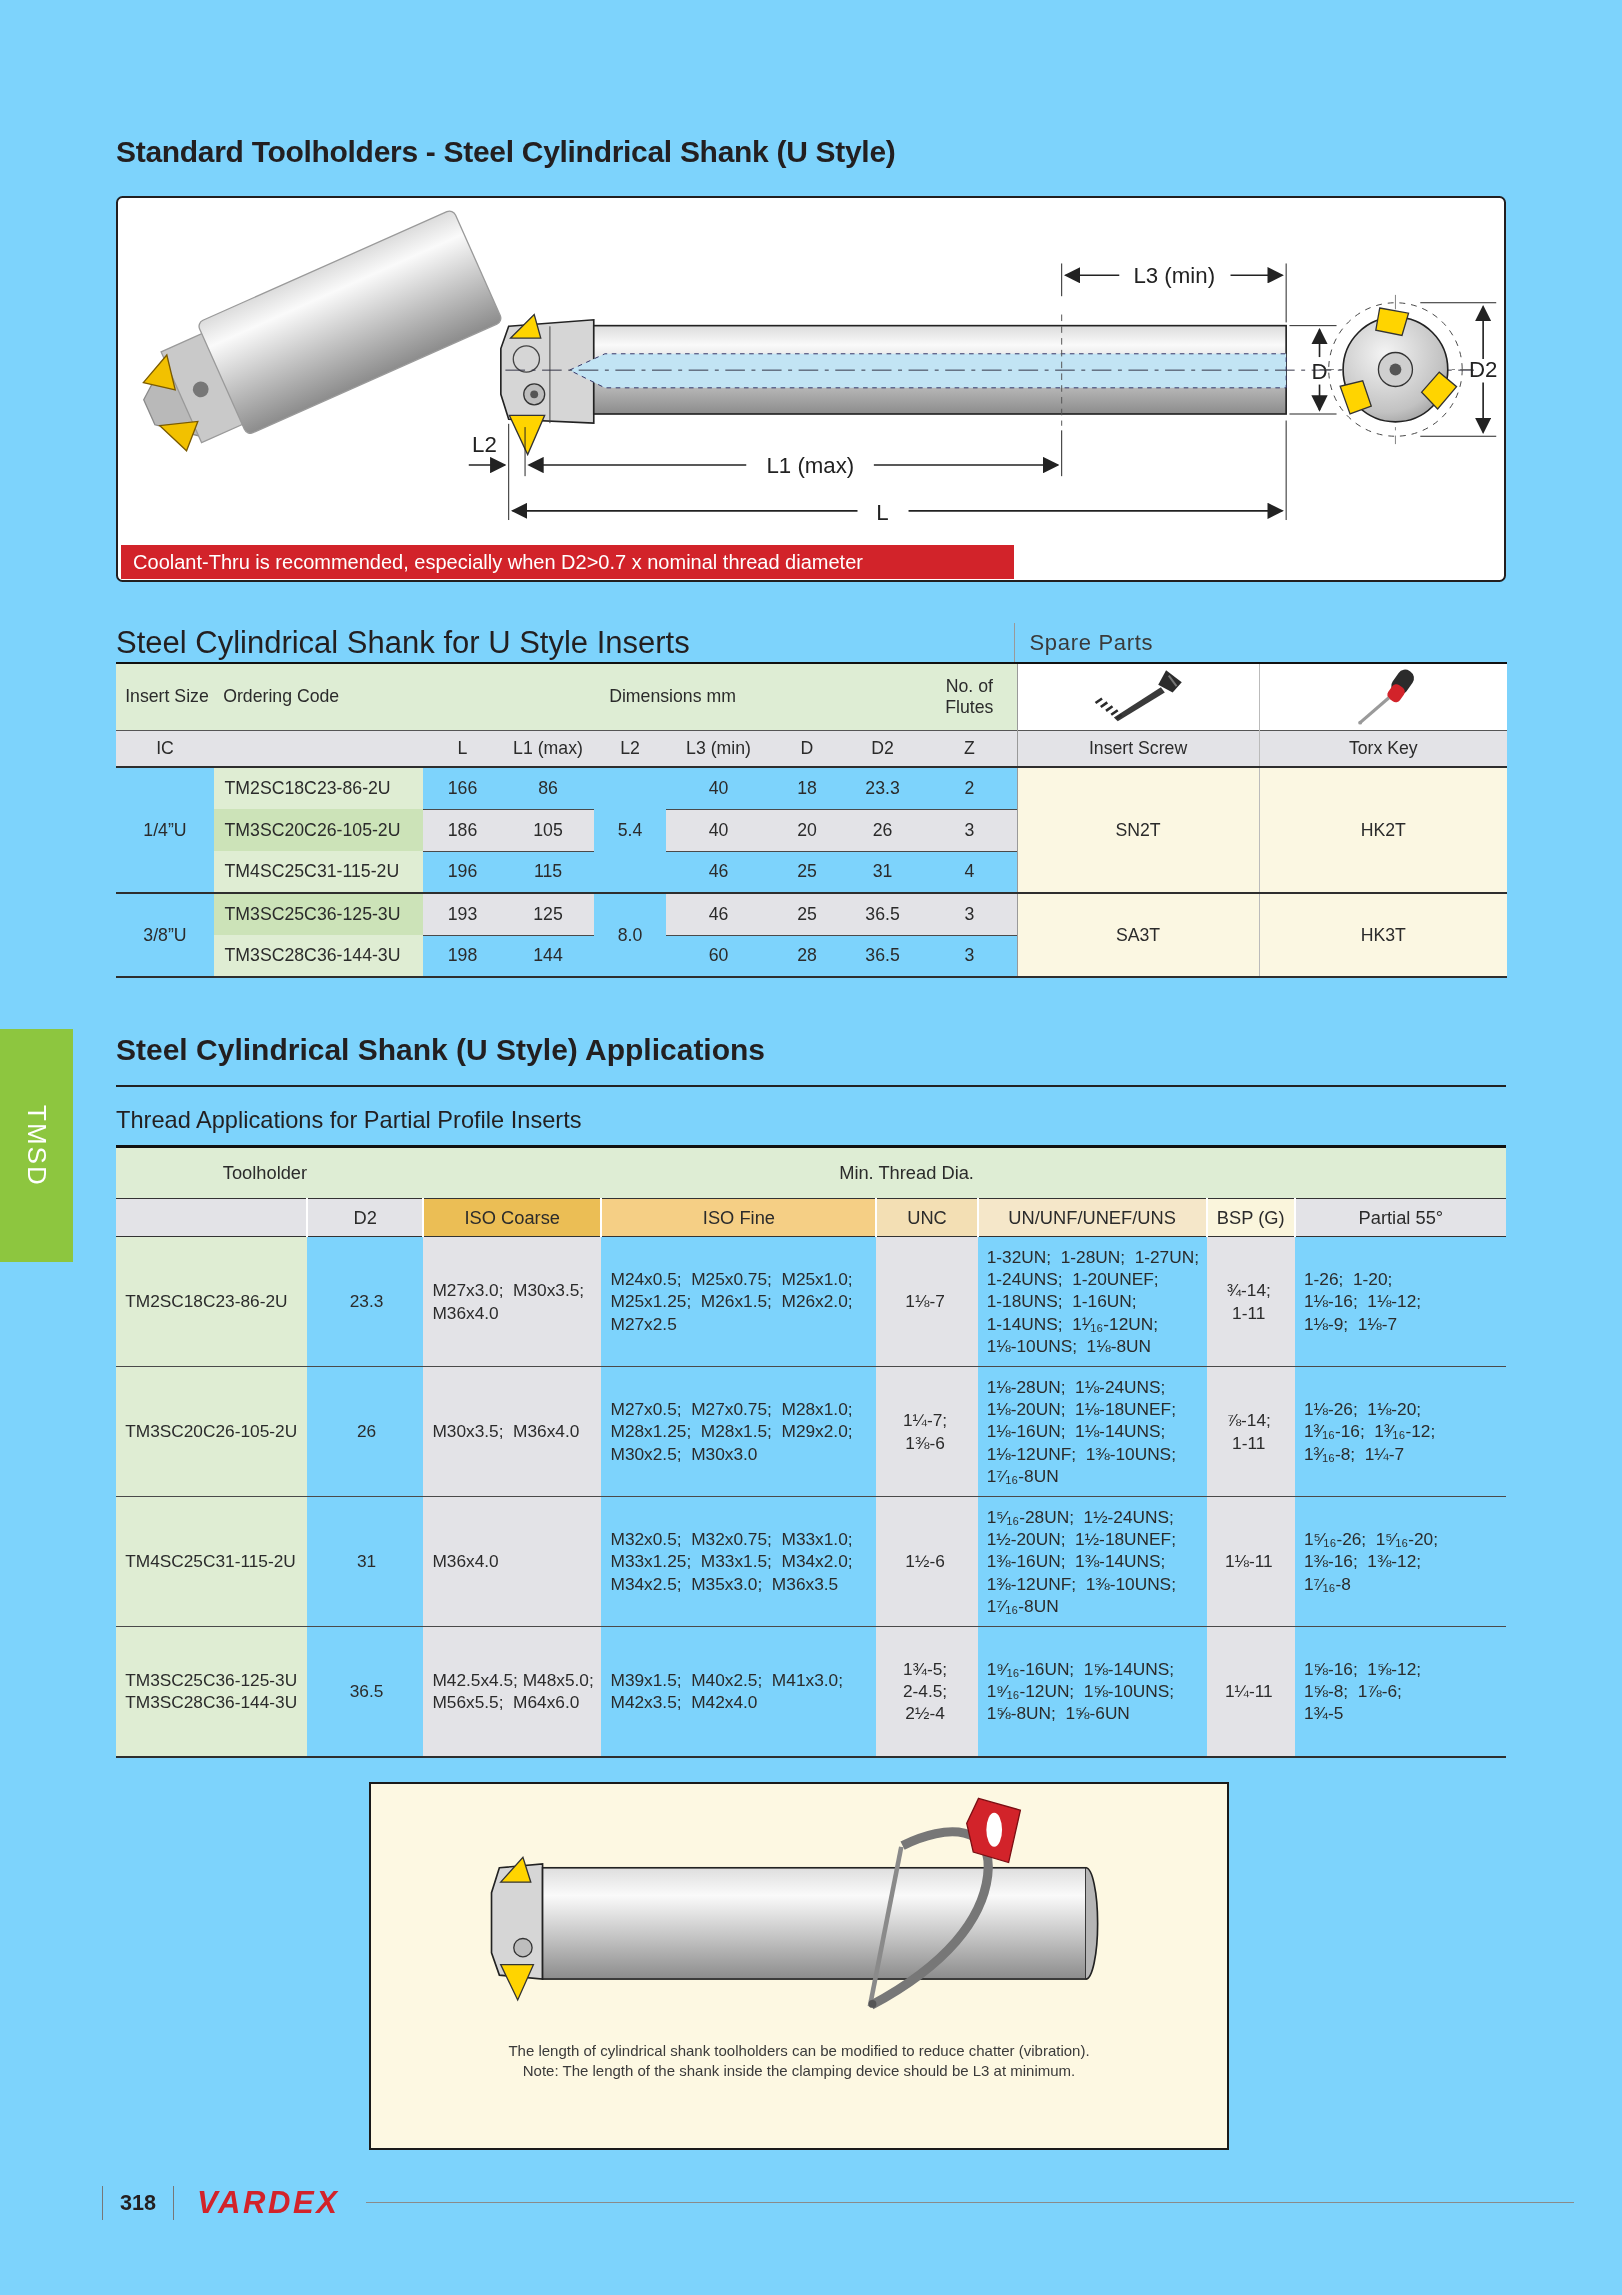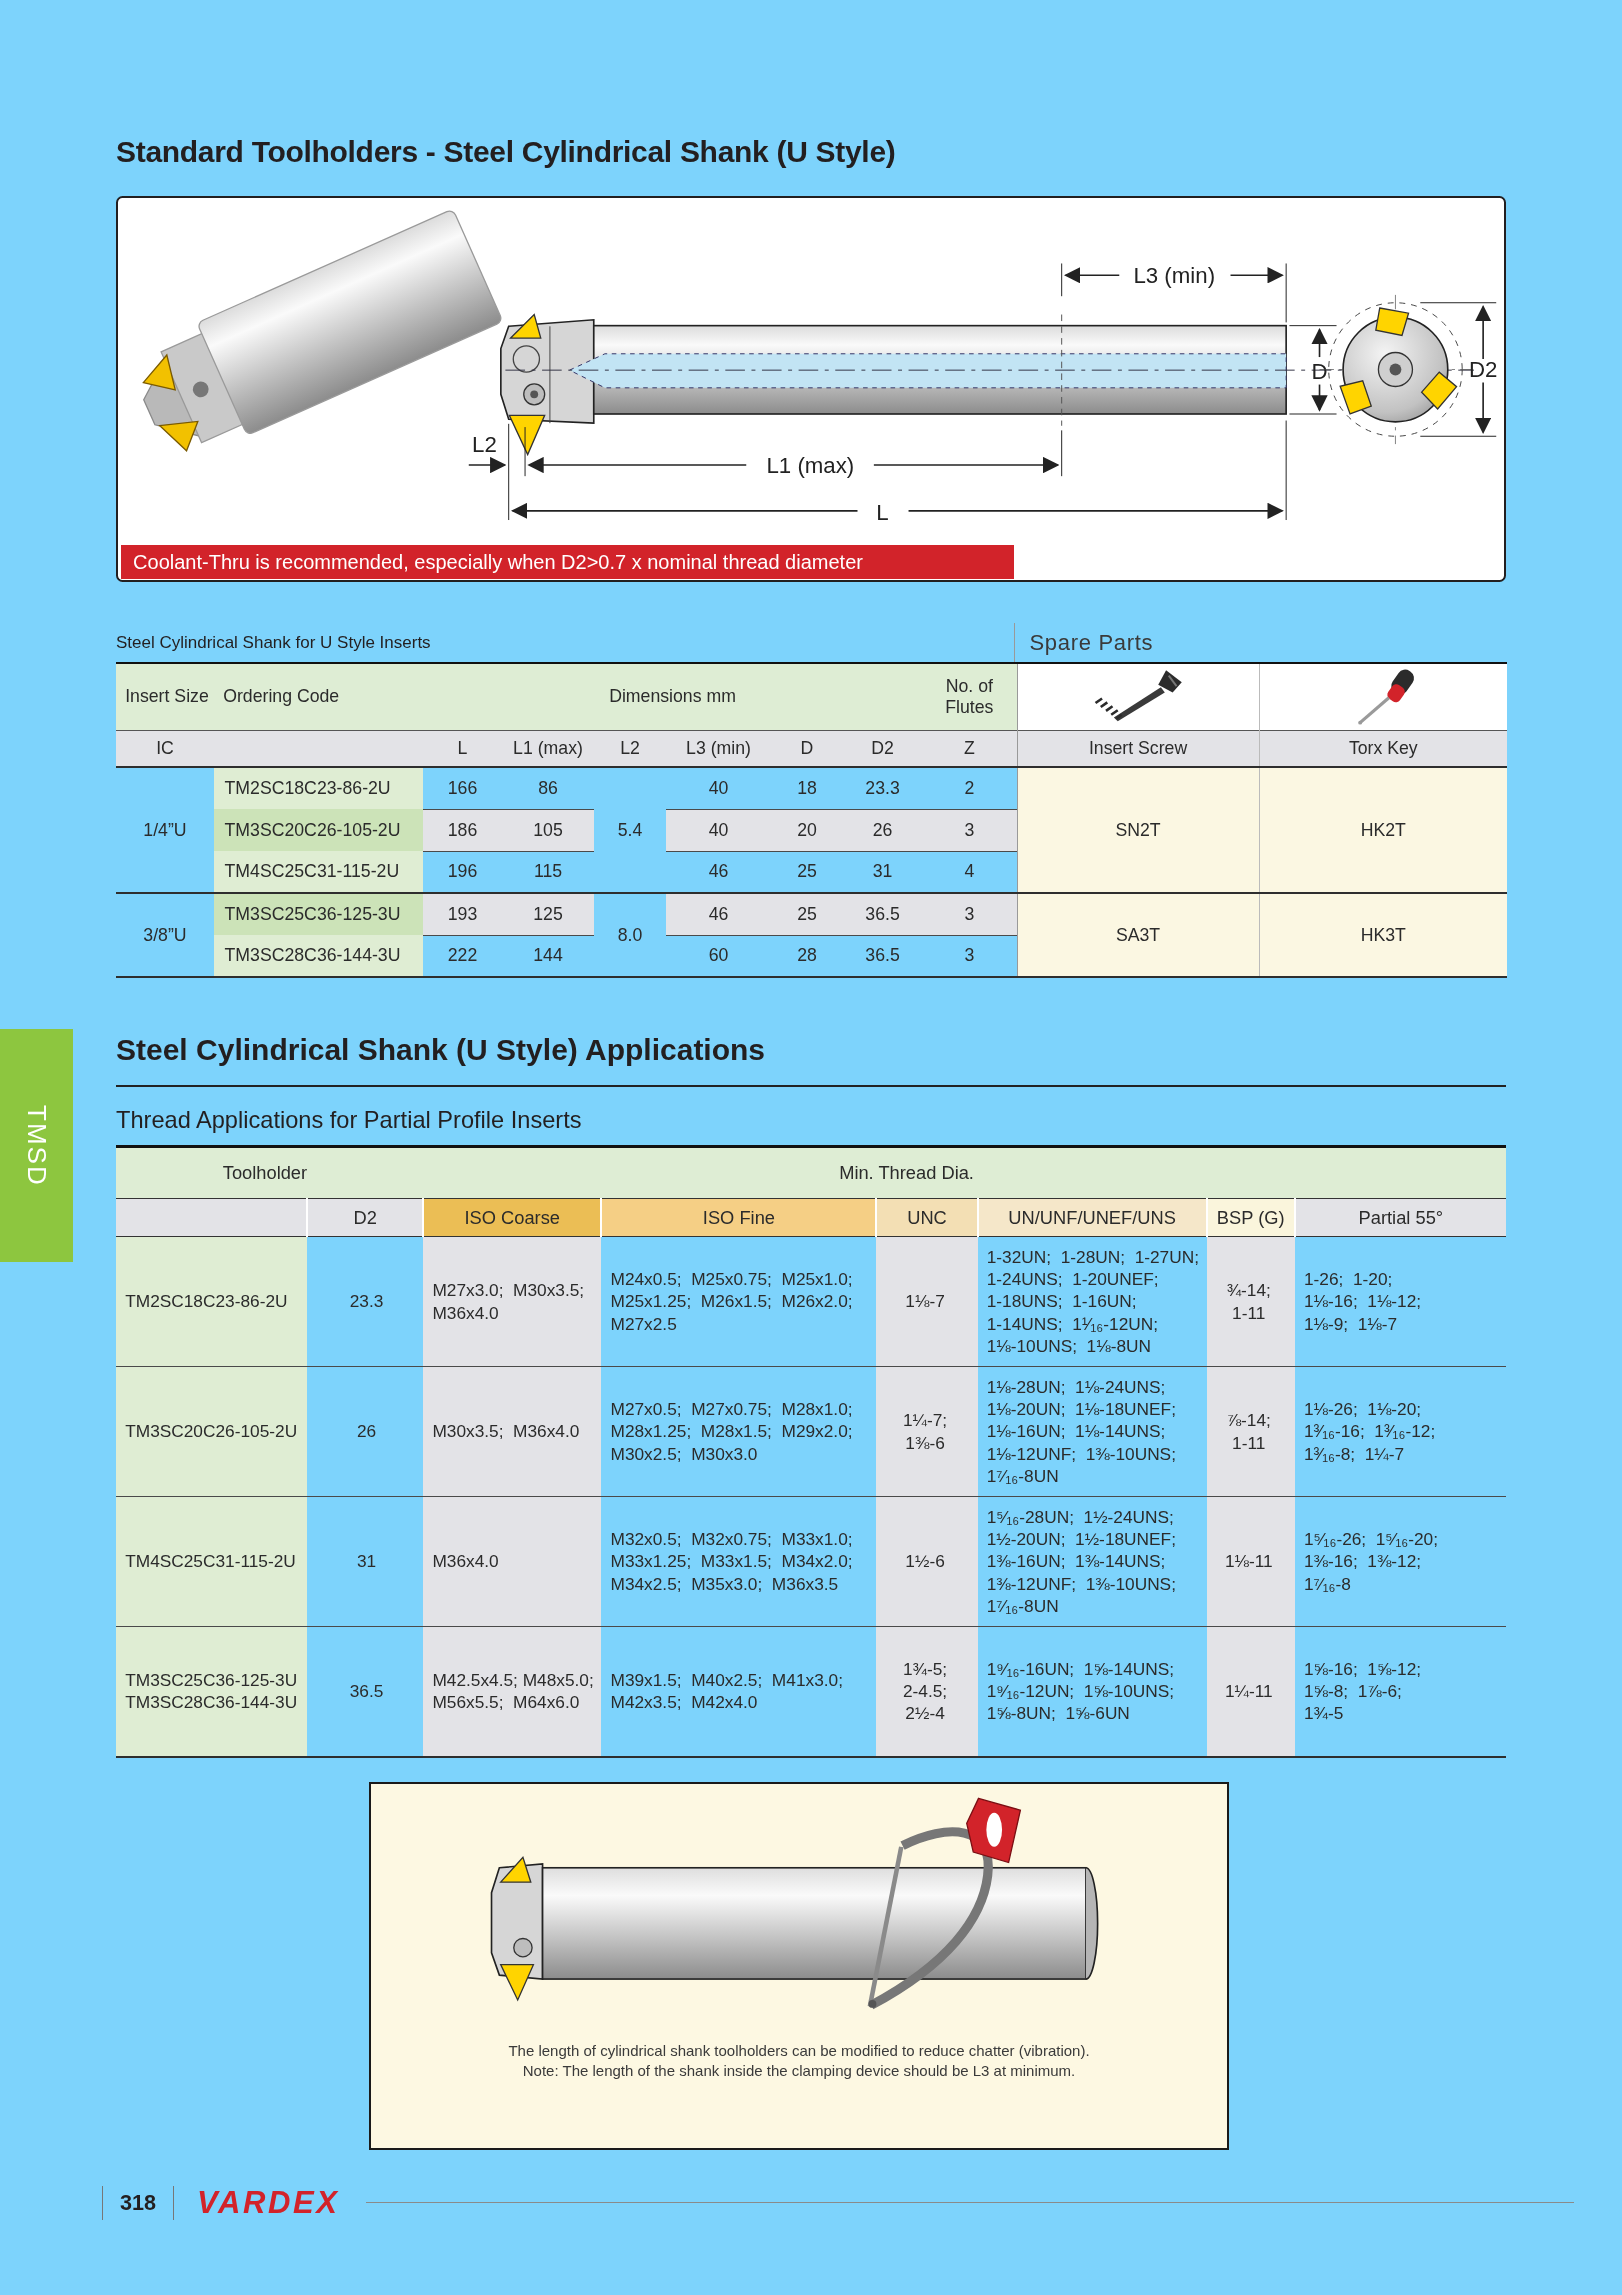--- a/index.html
+++ b/index.html
@@ -14,21 +14,21 @@
   .h1{position:absolute;left:116px;top:135px;width:1390px;font-size:30px;font-weight:bold;letter-spacing:-0.3px;color:#231f20;}
 
   
   .draw-box{position:absolute;left:116px;top:196px;width:1390px;height:386px;border:2px solid #231f20;border-radius:6.5px;background:#fff;}
   .draw-box svg{position:absolute;left:0;top:0;}
   .banner{position:absolute;left:3.3px;top:347px;width:893px;height:34px;background:var(--accent-red);color:#fff;font-size:20px;line-height:34px;padding-left:11.8px;}
 
   
   .t1-wrap{position:absolute;left:116px;top:623px;width:1390px;}
   .t1-titles{display:flex;height:39px;align-items:center;}
-  .t1-title{flex:0 0 898px;font-size:17px;color:#231f20;}
+  .t1-title{flex:0 0 898px;font-size:31px;color:#231f20;}
   .t1-spare{flex:1;font-size:22px;color:#3a3a3a;border-left:1.3px solid #999;padding-left:14.4px;height:39px;display:flex;align-items:center;letter-spacing:0.7px;}
   table.t1{width:1390px;border-collapse:collapse;table-layout:fixed;border-top:2.6px solid #111;border-bottom:2px solid #2e2e2e;}
   table.t1 td,table.t1 th{font-weight:normal;font-size:17.7px;color:#2b2b2b;vertical-align:middle;}
   .t1 .ghead td{background:var(--header-green);height:67px;}
   .t1 .ghead td.white{background:#fff;}
   .t1 .subhead td{background:var(--stripe-gray);height:37px;text-align:center;border-top:1.3px solid #555;border-bottom:2px solid #2e2e2e;}
   .t1 tbody td{height:42px;text-align:center;}
   .t1 td.c-code{text-align:left;padding-left:10.5px;background:var(--row-green);}
   .t1 td.c-code.gs{background:var(--row-green-shaded);}
   .t1 td.shade{background:var(--stripe-gray);}
@@ -289,21 +289,21 @@
           <td rowspan="2">8.0</td>
           <td class="shade">46</td>
           <td class="shade">25</td>
           <td class="shade">36.5</td>
           <td class="shade">3</td>
           <td rowspan="2" class="c-screw">SA3T</td>
           <td rowspan="2" class="c-torx">HK3T</td>
         </tr>
         <tr class="sep">
           <td class="c-code">TM3SC28C36-144-3U</td>
-          <td class="sp">222</td>
+          <td class="sp">198</td>
           <td class="sp">144</td>
           <td class="sp">60</td>
           <td class="sp">28</td>
           <td class="sp">36.5</td>
           <td class="sp">3</td>
         </tr>
       </tbody>
     </table>
   </div>
 

